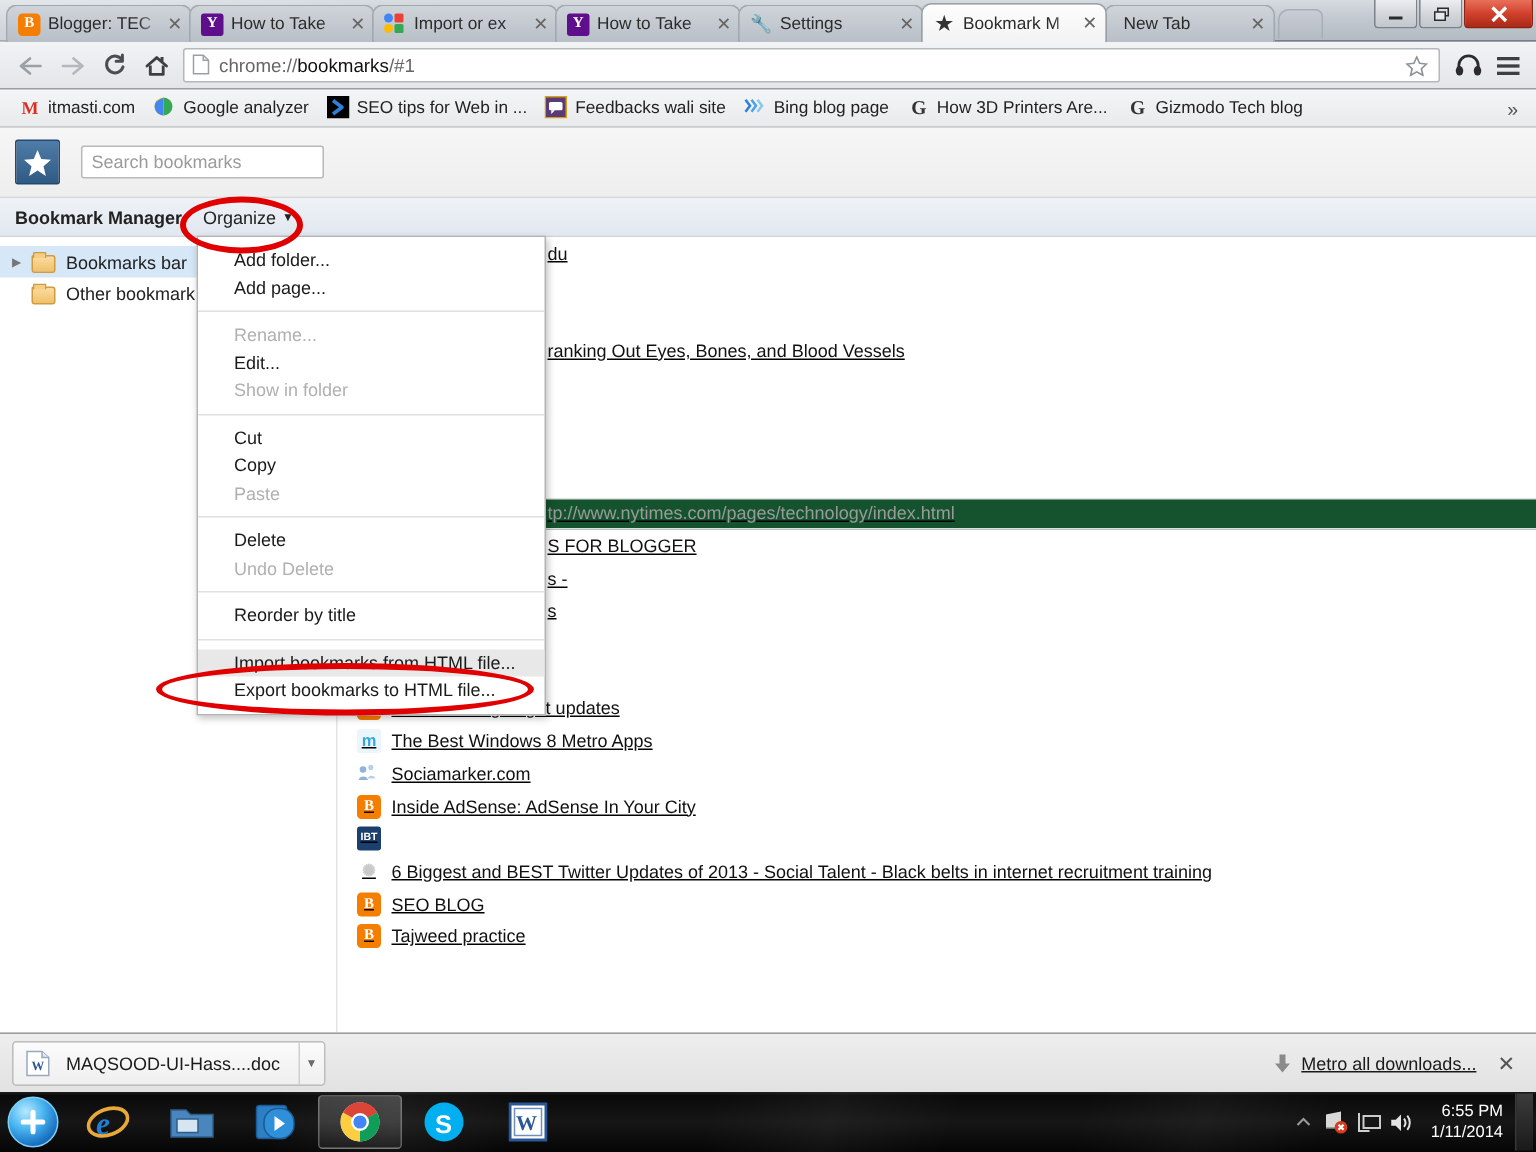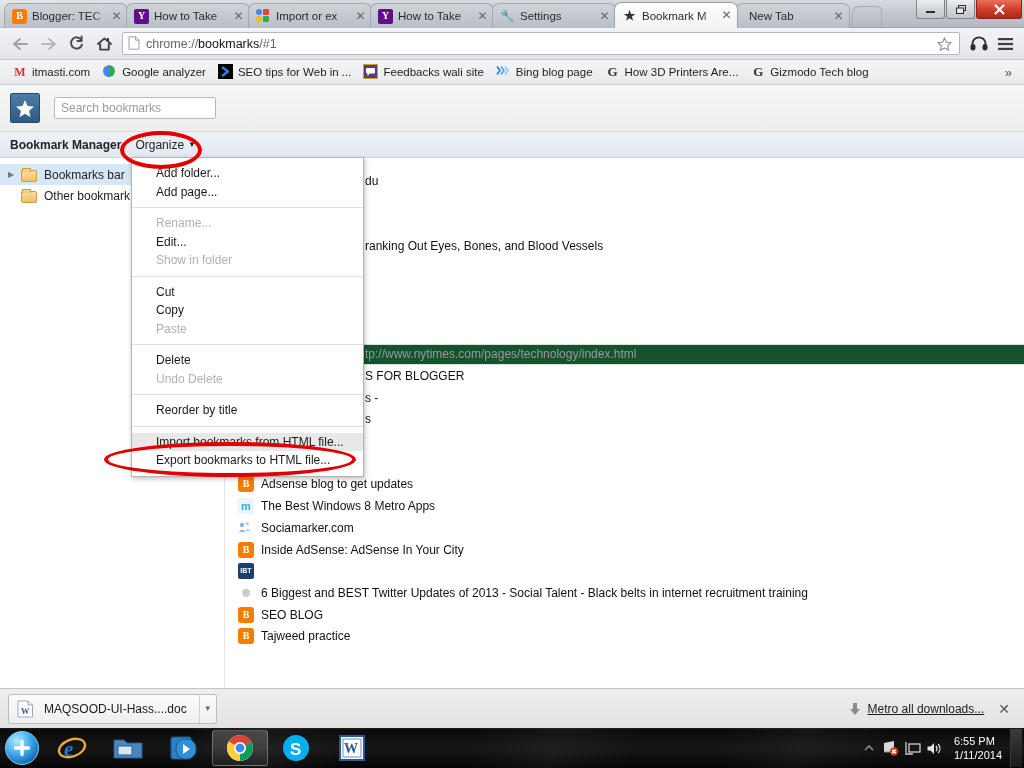--- a/index.html
+++ b/index.html
@@ -154,21 +154,21 @@
   .folder-icon i {
     position: absolute; left: 0; top: 2px; width: 16px; height: 12px;
     background: linear-gradient(to bottom, #fbdca0, #f0c06a);
     border: 1px solid #d09c3d; border-radius: 1px 2px 2px 2px;
   }
   .folder-icon i::before {
     content: ""; position: absolute; left: 0px; top: -3px; width: 7px; height: 3px;
     background: #f5cd86; border: 1px solid #d09c3d; border-bottom: none; border-radius: 1px 1px 0 0;
   }
 
-  .bm-list { flex: 1 1 auto; position: relative; padding-top: 12px; overflow: hidden; }
+  .bm-list { flex: 1 1 auto; position: relative; padding-top: 0; overflow: hidden; text-decoration: underline; }
   .list-row {
     display: flex; align-items: center; height: 21.7px; font-size: 12px; color: #111;
     padding-left: 13px; white-space: nowrap;
   }
   .list-row.urlrow { background: #14532d; color: #9a9a9a; border-top: 1px solid #e0e0e0; border-bottom: 1px solid #e0e0e0; }
   .list-row .fav { width: 16px; height: 16px; flex: 0 0 16px; margin-right: 7px; position: relative; }
 
   
   .menu {
     position: absolute; left: 131px; top: 157px; width: 233px;
@@ -241,21 +241,21 @@
   .tbtask.pinnedactive {
     background: linear-gradient(to bottom, rgba(255,255,255,0.22), rgba(255,255,255,0.06));
     border: 1px solid rgba(255,255,255,0.28); border-radius: 3px; height: 36px;
   }
   .tray {
     margin-left: auto; display: flex; align-items: center; height: 38px;
     position: relative; z-index: 2; padding-right: 2px;
   }
   .tray-ico { width: 22px; height: 38px; display: flex; align-items: center; justify-content: center; }
   .clock {
-    color: #fff; font-size: 11px; line-height: 14px; text-align: left;
+    color: #fff; font-size: 11px; line-height: 14px; text-align: right;
     padding: 0 8px; display: flex; flex-direction: column; justify-content: center; height: 38px;
   }
   .showdesk {
     width: 12px; height: 38px; border-left: 1px solid #3a3a3a;
     background: linear-gradient(to bottom, #3c3c3c, #1a1a1a);
   }
 
   
   .fi { width: 100%; height: 100%; border-radius: 2px; display: flex;
         align-items: center; justify-content: center;

